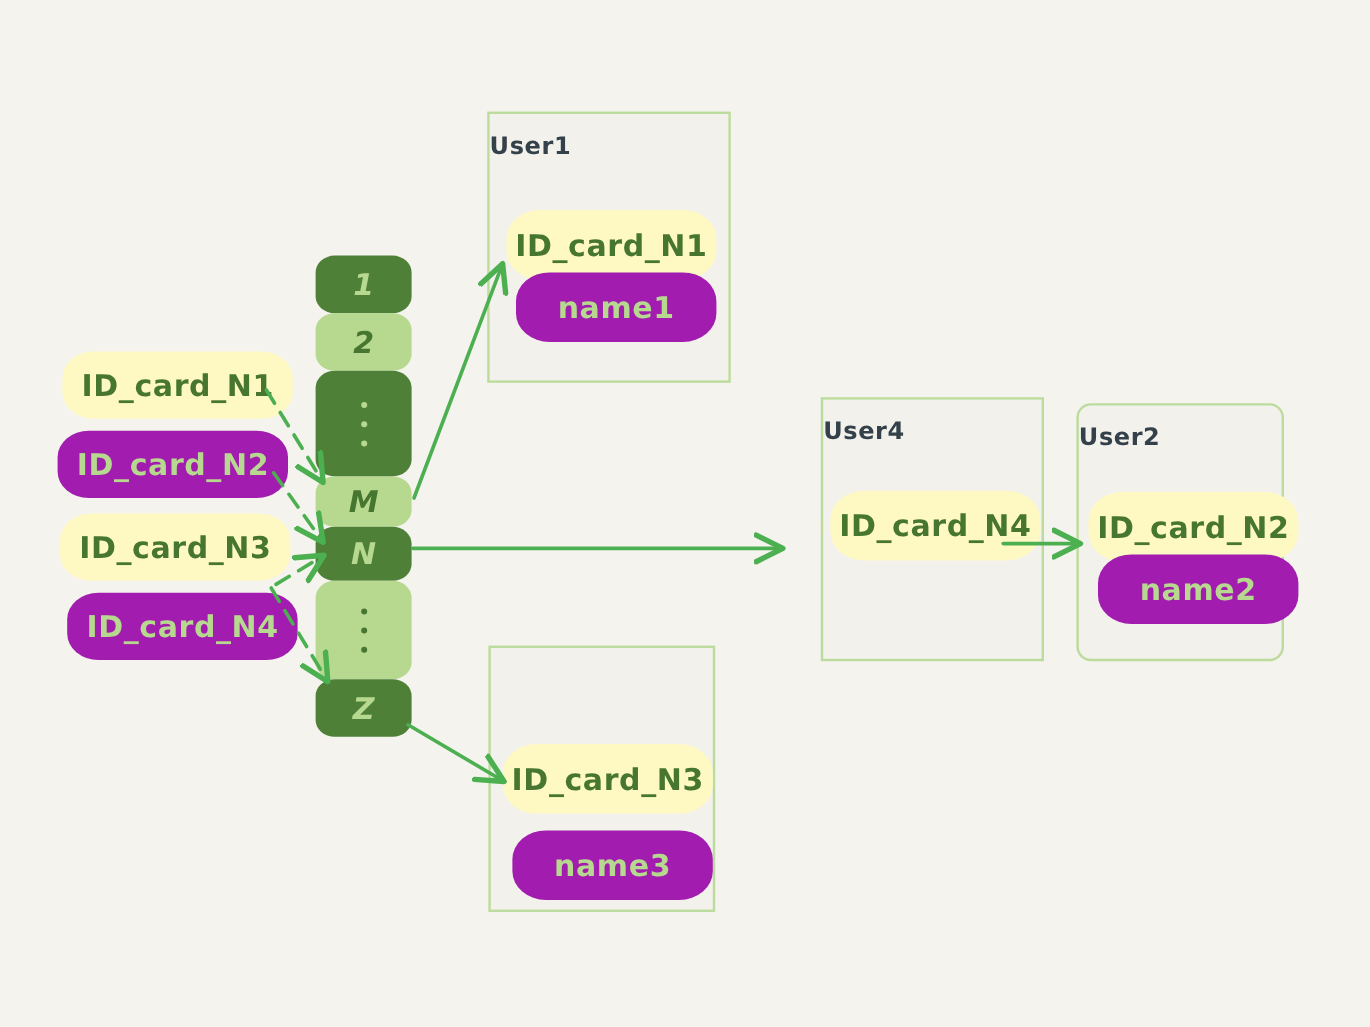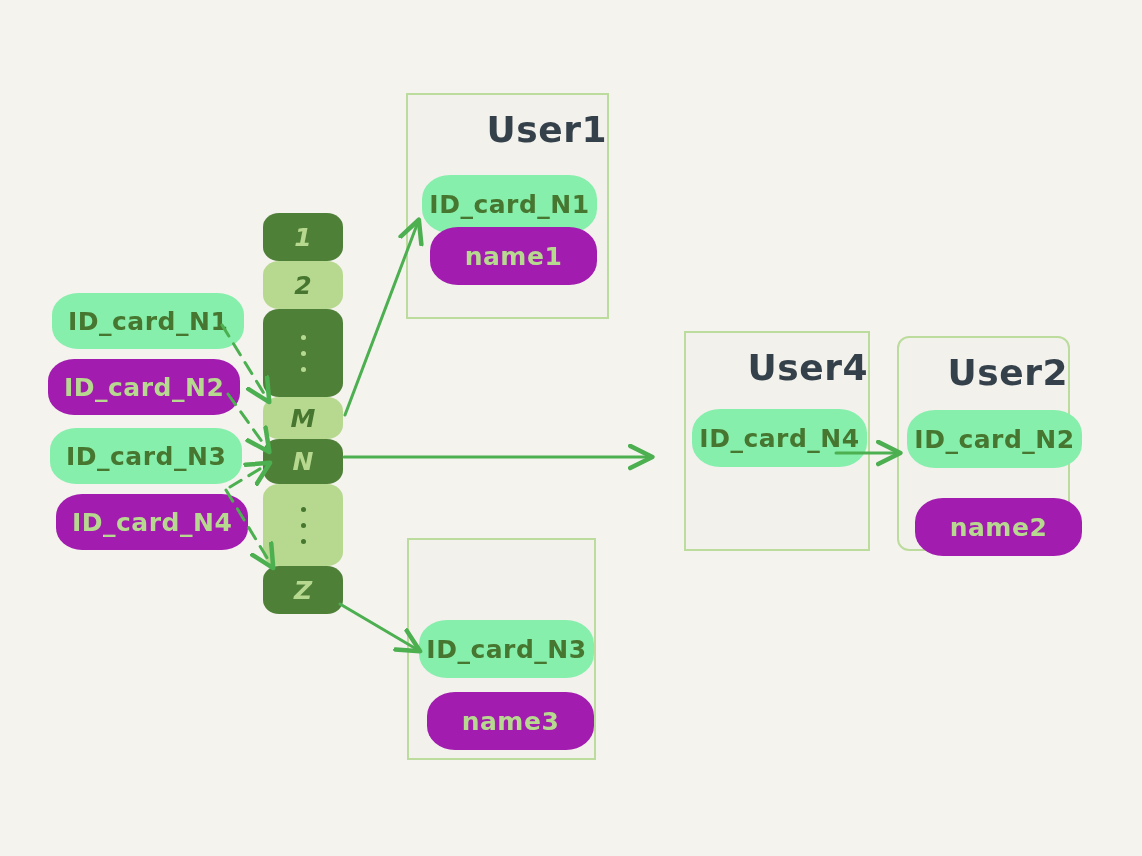--- a/index.html
+++ b/index.html
@@ -23,21 +23,21 @@
     position: absolute;
     display: flex;
     align-items: center;
     box-sizing: border-box;
     border-radius: 22px / 20px;
     font-family: "DejaVu Sans", sans-serif;
     font-weight: bold;
     letter-spacing: 0.5px;
     white-space: nowrap;
   }
-  .pill.light { background: #86efac; color: #46762f; }
+  .pill.light { background: #fef9c3; color: #46762f; }
   .pill.dark  { background: #a21caf; color: #b7d98f; }
 
   
   .idstack .pill {
     height: 56px;
     padding-left: 16px;
     font-size: 25px;
     border-radius: 26px / 22px;
   }
 
@@ -78,24 +78,24 @@
     position: absolute;
     box-sizing: border-box;
     border: 2px solid #bcdc9d;
     background: #f2f1ec;
   }
   .card-title {
     position: absolute;
     top: 14px;
     left: 0;
     right: 0;
-    text-align: right;
+    text-align: left;
     font-family: "DejaVu Sans", sans-serif;
     font-weight: bold;
-    font-size: 36px;
+    font-size: 20px;
     color: #35414a;
     letter-spacing: 0.5px;
   }
   .card .pill {
     height: 58px;
     font-size: 25px;
     justify-content: center;
     border-radius: 28px / 24px;
   }
 
@@ -175,21 +175,21 @@
     <div class="pill light" style="left:6px; top:76px; width:175px;">
       <span>ID_card_N4</span>
     </div>
   </div>
 
   <div class="card" style="left:897px; top:336px; width:173px; height:215px;border-radius:12px;">
     <div class="card-title">User2</div>
     <div class="pill light" style="left:8px; top:72px; width:175px;">
       <span>ID_card_N2</span>
     </div>
-    <div class="pill dark" style="left:16px; top:124px; width:167px;margin-top:36px;">
+    <div class="pill dark" style="left:16px; top:124px; width:167px;">
       <span>name2</span>
     </div>
   </div>
 
   <div class="card" style="left:407px; top:538px; width:189px; height:222px;">
     <div class="pill light" style="left:10px; top:80px; width:175px;">
       <span>ID_card_N3</span>
     </div>
     <div class="pill dark" style="left:18px; top:132px; width:167px;margin-top:20px;">
       <span>name3</span>

